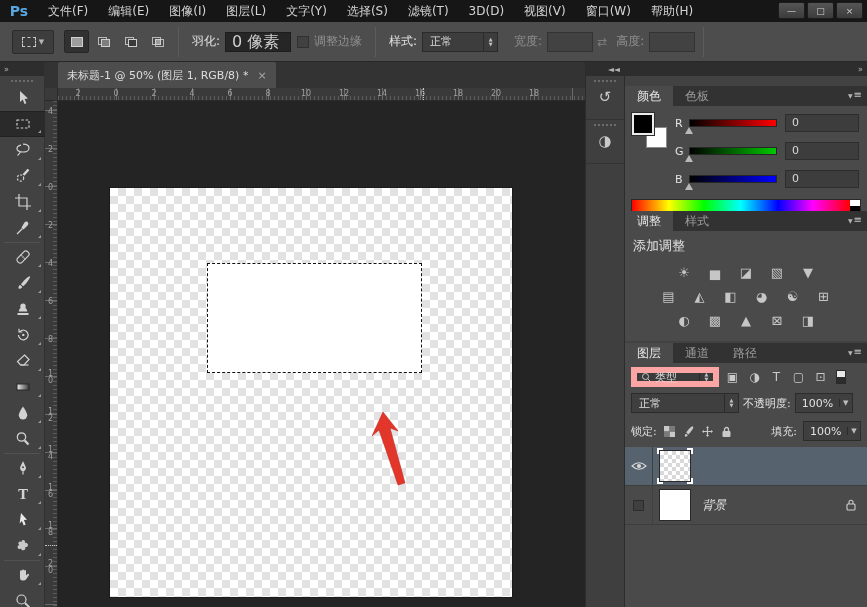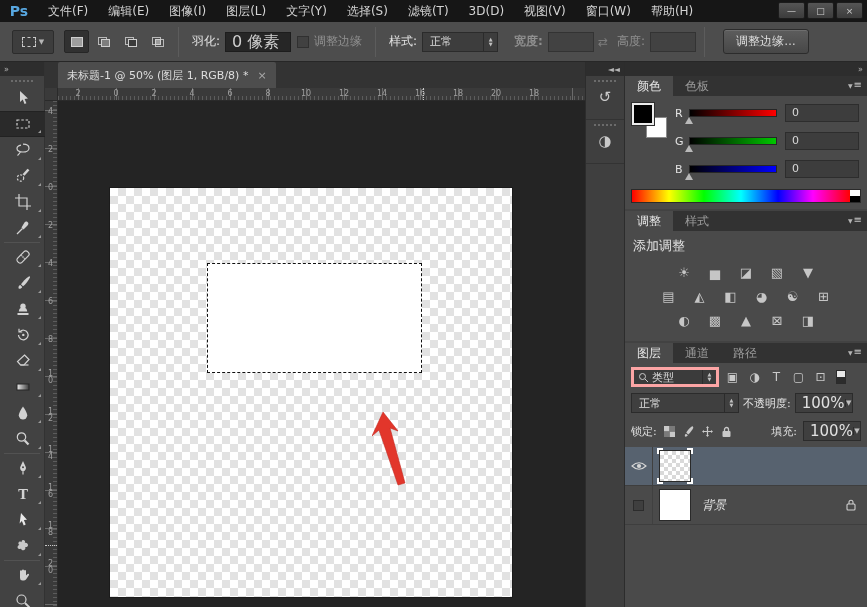--- a/index.html
+++ b/index.html
@@ -144,35 +144,35 @@
   #spectrum .chip-b { flex:1; background:#000; }
 
   
   .adj-heading { font-size:13px; color:#e2e2e2; padding:6px 0 2px 8px; }
   .adj-row { display:flex; justify-content:center; gap:7px; margin-top:7px; }
   .adj-tile { width:24px; height:17px; text-align:center; font-size:13px; line-height:17px; color:#c6c6c6; }
 
   
   .lp-row { position:absolute; left:0; right:0; display:flex; align-items:center; }
   #lp-filter { top:4px; height:20px; padding:0 6px; gap:5px; }
-  #lp-search { width:88px; height:20px; background:#3b3b3b; border:3px solid #fca5a5;
+  #lp-search { width:88px; height:20px; background:#3b3b3b; border:6px solid #fca5a5;
     display:flex; align-items:center; }
   #lp-search .dd-text { flex:1; font-size:11px; color:#dedede; padding-left:3px; }
   .filter-glyph { font-size:12px; color:#c9c9c9; width:17px; text-align:center; }
   #lp-toggle { margin-left:2px; width:10px; height:14px; background:#3b3b3b; border:1px solid #2b2b2b;
     display:flex; flex-direction:column; }
   #lp-toggle .t-top { flex:1; background:#e8e8e8; } #lp-toggle .t-bot { flex:1; background:#2c2c2c; }
   #lp-blend { top:30px; height:20px; padding:0 6px; gap:4px; }
   #blend-dd { width:108px; height:20px; background:#3f3f3f; border:1px solid #2b2b2b;
     display:flex; align-items:center; }
   #blend-dd .dd-text { flex:1; font-size:11px; color:#e0e0e0; padding-left:7px; }
   .small-label { font-size:11px; color:#e2e2e2; white-space:nowrap; }
   .pct-box { width:58px; height:20px; background:#3f3f3f; border:1px solid #2b2b2b;
     display:flex; align-items:center; }
-  .pct-box .dd-text { flex:1; font-size:15px; color:#e0e0e0; padding-left:6px; }
+  .pct-box .dd-text { flex:1; font-size:11px; color:#e0e0e0; padding-left:6px; }
   .pct-box .dd-arrow { width:13px; border-left:1px solid #2b2b2b; color:#bdbdbd; font-size:7px;
     text-align:center; }
   #lp-lock { top:58px; height:20px; padding:0 6px; gap:6px; }
   .lock-icon { display:flex; align-items:center; }
   #layer-rows { position:absolute; top:84px; left:0; right:0; }
   .layer-row { height:39px; display:flex; align-items:center; border-bottom:1px solid #3e3e3e; }
   .layer-row.selected { background:#57626f; }
   .vis-cell { width:28px; display:flex; align-items:center; justify-content:center;
     align-self:stretch; border-right:1px solid #404040; }
   .vis-empty { width:11px; height:11px; background:#3f3f3f; border:1px solid #2c2c2c; }
@@ -255,27 +255,26 @@
     <span class="ob-label dim">调整边缘</span>
     <span class="ob-sep"></span>
     <span class="ob-label">样式:</span>
     <div class="ob-dropdown">
       <span class="dd-text">正常</span>
       <span class="stepper">
           <i>▲</i>
           <i>▼</i>
         </span>
     </div>
-    <span class="ob-label dim" style="margin-left:16px;font-weight:bold;">宽度:</span>
+    <span class="ob-label dim" style="margin-left:16px;">宽度:</span>
     <span class="ob-input disabled"></span>
     <span class="swap-glyph">⇄</span>
     <span class="ob-label dim">高度:</span>
     <span class="ob-input disabled"></span>
     <span class="ob-sep"></span>
-    <button id="refine-edge">调整边缘…</button>
   </div>
 
   <div id="toolstrip">
     <div class="dock-minibar">»</div>
     <div class="grip"></div>
 
     <div class="tool">
       <svg width="18" height="18">
           <path d="M6 2 L6 13 L8.8 10.6 L10.5 15 L12.4 14.2 L10.6 9.9 L14 9.5 Z" fill="#d2d2d2"></path>
         </svg>
@@ -482,21 +481,21 @@
     </div>
     <div class="cp-btn">
       <span class="grip"></span>
       <span class="cp-glyph">◑</span>
     </div>
   </div>
 
   <div id="rightdock">
     <div class="dock-minibar">»</div>
 
-    <div class="panel" style="top:14px;">
+    <div class="panel" style="top:24px;">
       <div class="tabrow">
         <span class="ptab active">颜色</span>
         <span class="ptab">色板</span>
         <span class="panel-menu"><span class="drop-caret">▼</span>≡</span>
       </div>
       <div class="pcontent" style="height:113px;">
         <span id="swatch-bg"></span>
         <span id="swatch-fg"></span>
         <div class="chan-row" style="top:6px;">
           <span class="chan-label">R</span>

